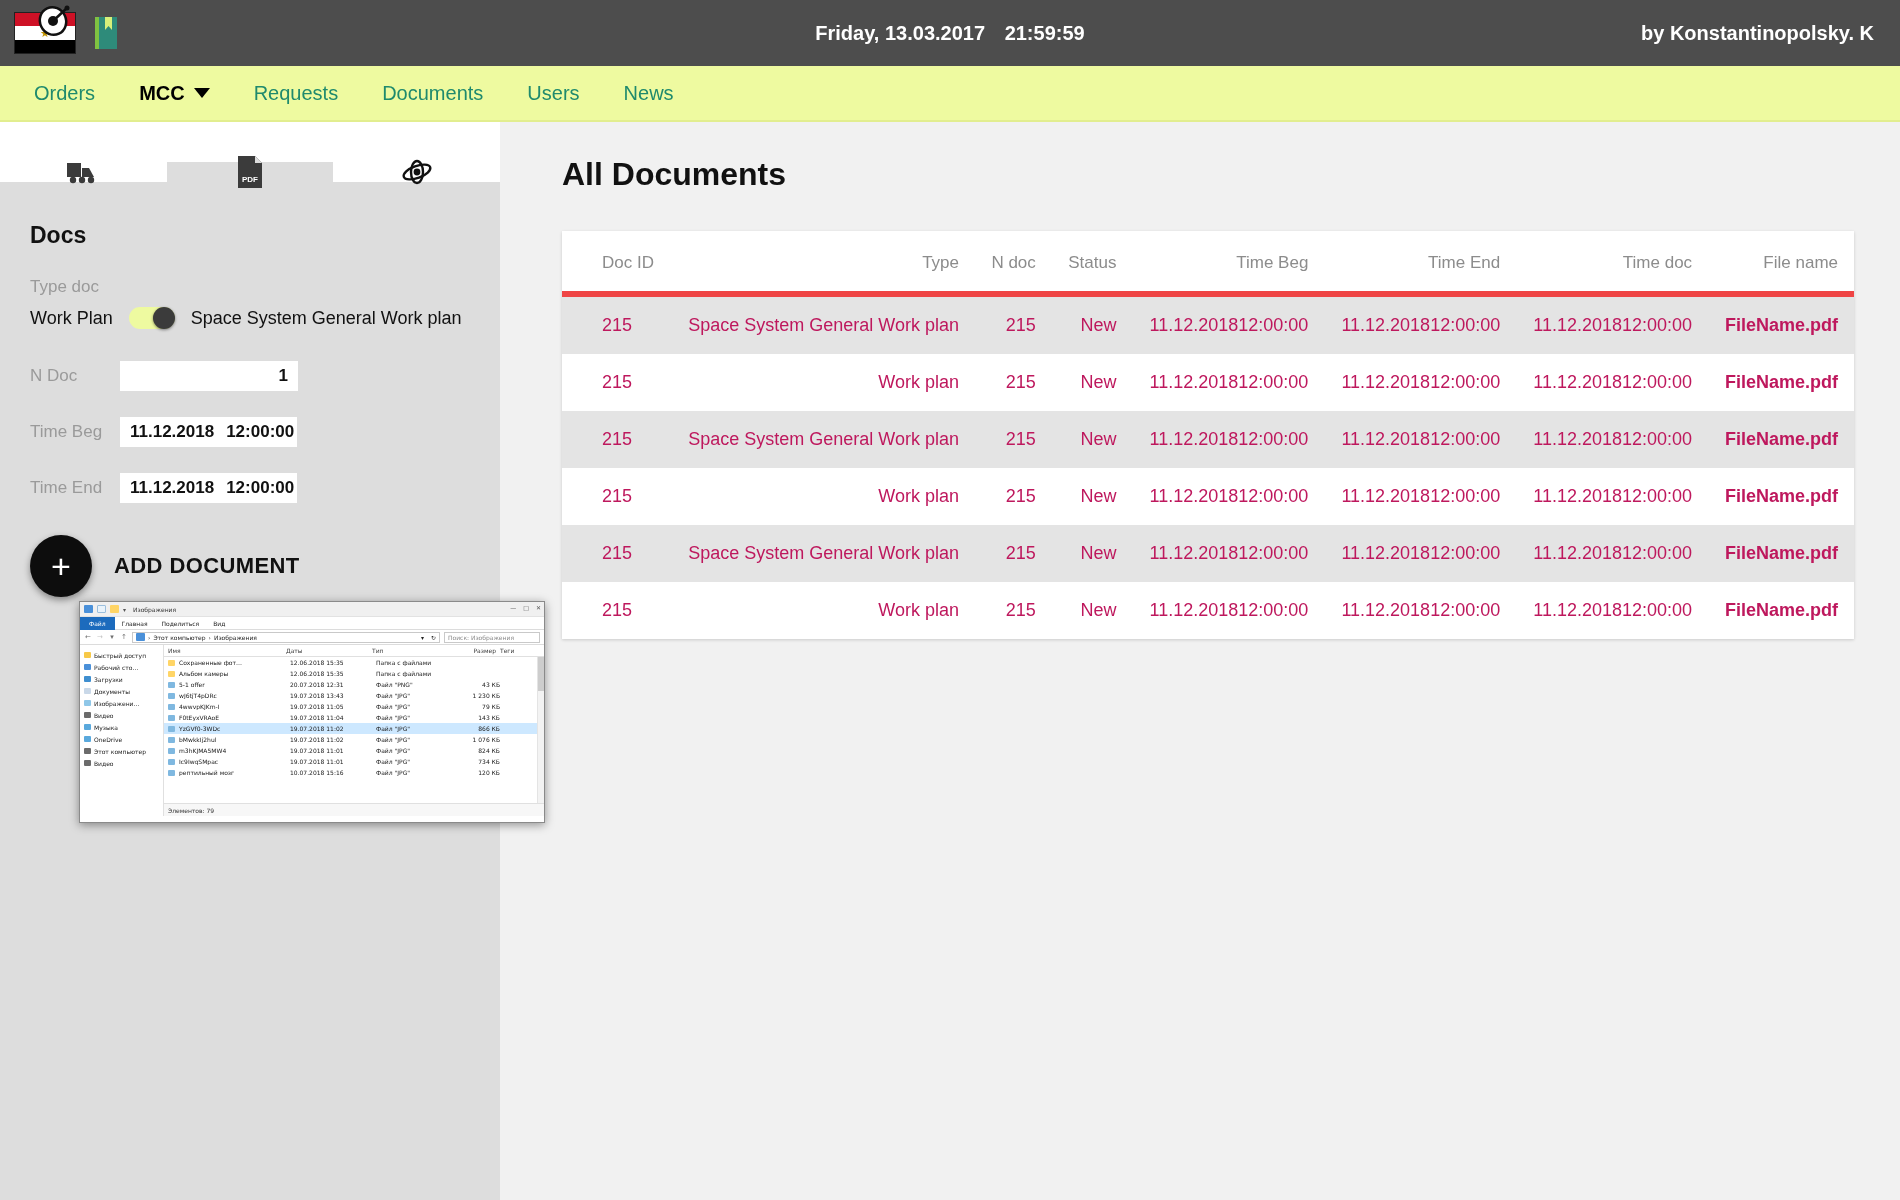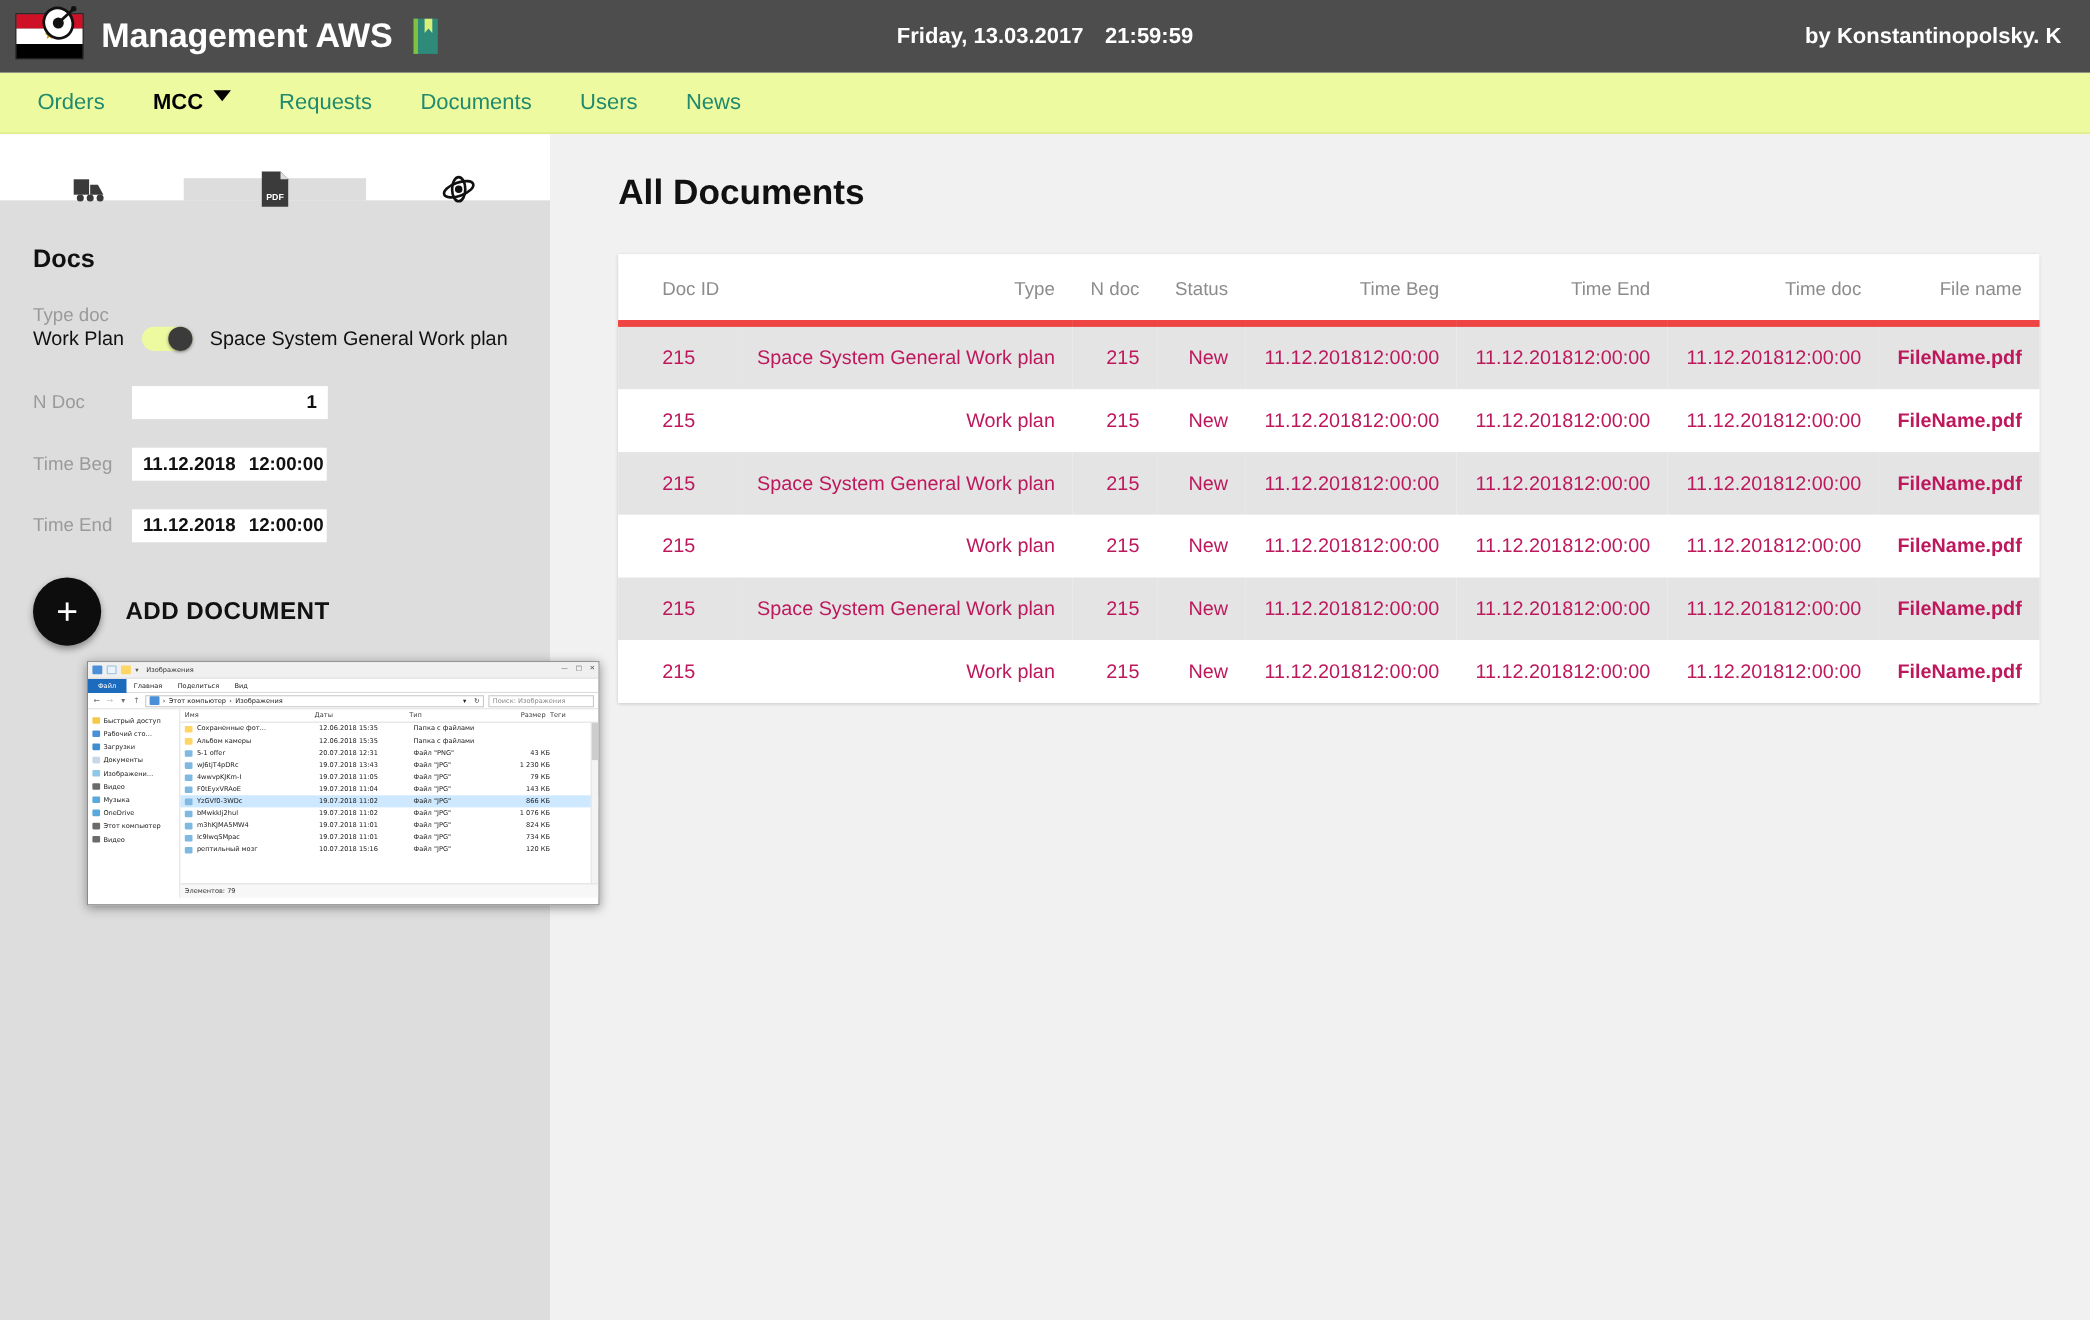--- a/index.html
+++ b/index.html
@@ -90,21 +90,21 @@
     color: #1f8a6d;
     font-size: 20px;
     padding: 8px 22px;
     white-space: nowrap;
     cursor: pointer;
   }
   .nav-item.active {
     color: #000000;
     font-weight: bold;
     display: flex;
-    align-items: flex-start;
+    align-items: center;
     gap: 9px;
   }
   .caret {
     width: 0; height: 0;
     border-left: 8px solid transparent;
     border-right: 8px solid transparent;
     border-top: 10px solid #000;
   }
 
   
@@ -136,20 +136,21 @@
   .panel-body { padding: 30px 30px 0 30px; }
   .panel-title {
     font-size: 23px;
     font-weight: bold;
     color: #111;
     margin: 10px 0 28px 0;
   }
   .field-label-top {
     color: #9a9a9a;
     font-size: 17px;
+    margin-bottom: 10px;
   }
   .toggle-row {
     display: flex;
     align-items: center;
     gap: 16px;
     margin-bottom: 32px;
   }
   .toggle-side { font-size: 18px; color: #111; white-space: nowrap; }
   .switch {
     width: 46px; height: 22px;
@@ -399,21 +400,20 @@
       <div class="band black"></div>
     </div>
     <svg class="dish" viewBox="0 0 40 40">
       <ellipse cx="19" cy="17" rx="13" ry="14" fill="#ffffff" stroke="#111" stroke-width="2.5" transform="rotate(-25 19 17)"></ellipse>
       <circle cx="19" cy="17" r="5" fill="#111"></circle>
       <path d="M19 17 L33 4" stroke="#111" stroke-width="2.5" fill="none"></path>
       <circle cx="33" cy="4" r="2.5" fill="#111"></circle>
     </svg>
   </div>
 
-  <div class="title">Management AWS</div>
 
   <div class="book-icon">
     <svg viewBox="0 0 28 34" width="28" height="34">
       <rect x="3" y="1" width="22" height="32" fill="#2e8b7a"></rect>
       <rect x="3" y="1" width="4" height="32" fill="#7fc241"></rect>
       <path d="M13 1 h7 v13 l-3.5 -4 l-3.5 4 z" fill="#d8f07a"></path>
     </svg>
   </div>
 
   <div class="datetime">

